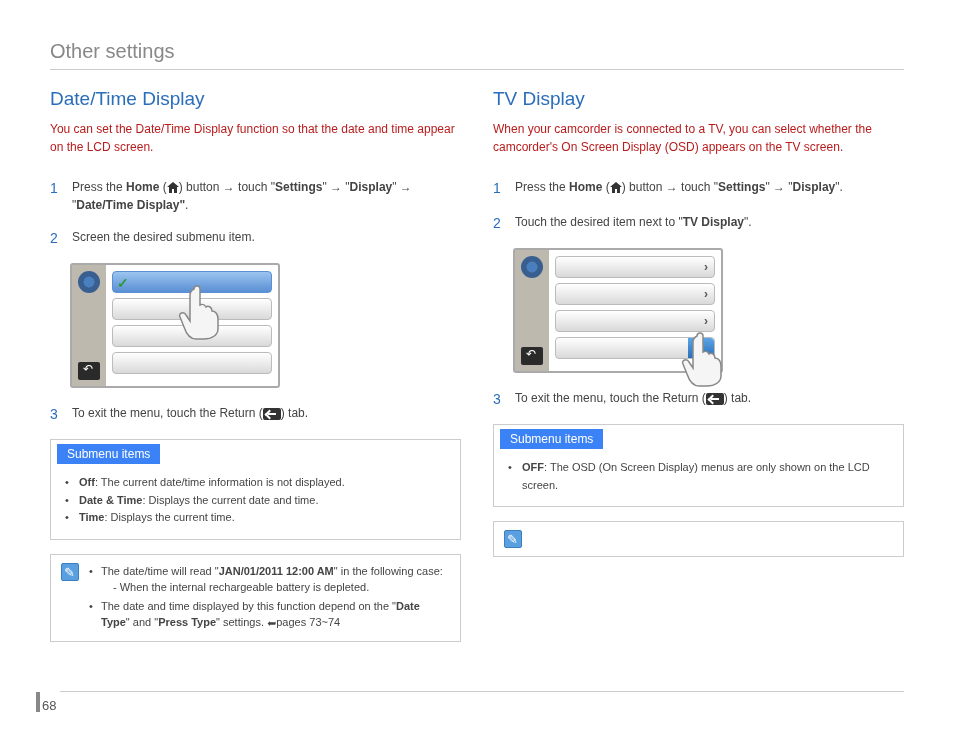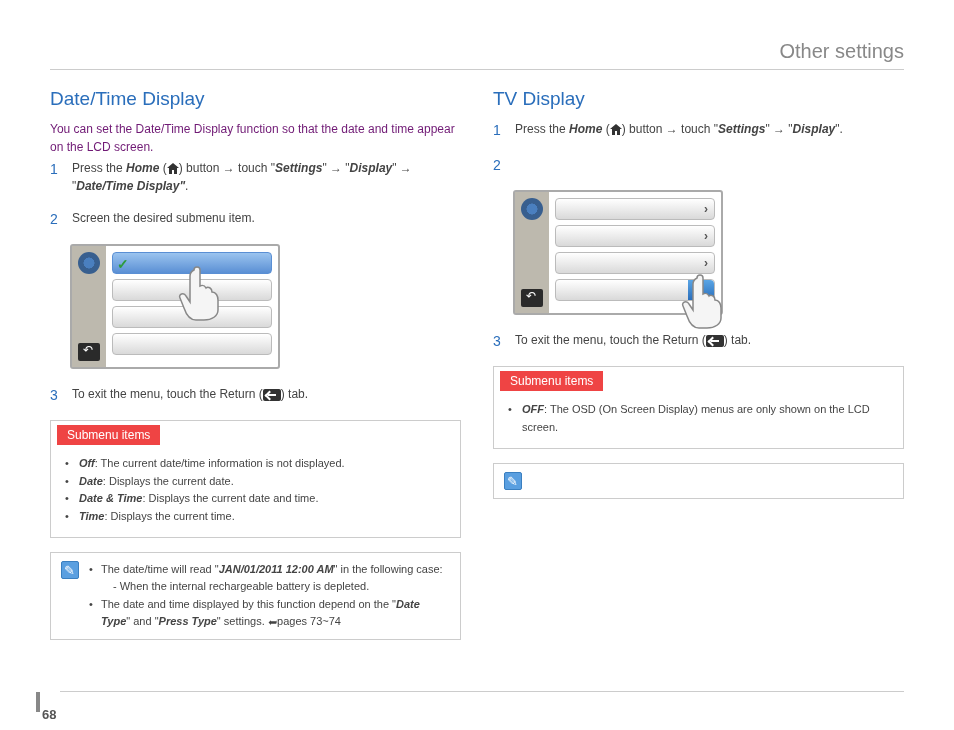--- a/index.html
+++ b/index.html
@@ -7,21 +7,21 @@
     font-family: Arial, Helvetica, sans-serif;
     font-size: 12px;
     color: #333;
     background: #fff;
     width: 954px;
     height: 730px;
     padding: 40px 50px 30px 50px;
     position: relative;
   }
   .page-header {
-    text-align: right;
+    text-align: left;
     font-size: 20px;
     color: #888;
     padding-bottom: 6px;
     border-bottom: 1px solid #ccc;
     margin-bottom: 18px;
   }
   .columns {
     display: flex;
     gap: 32px;
   }
@@ -31,40 +31,40 @@
   }
   h2.section-title {
     color: #2a6ebb;
     font-size: 19px;
     font-weight: normal;
     margin-bottom: 10px;
   }
   .intro {
     font-size: 12px;
     line-height: 1.5;
-    margin-bottom: 3px;
-    color: #701a75;
+    margin-bottom: 22px;
+    color: #b91c1c;
   }
   .step {
     display: flex;
     align-items: flex-start;
     gap: 10px;
     margin-bottom: 14px;
     font-size: 12px;
     line-height: 1.5;
     color: #444;
   }
   .step-num {
     color: #2a6ebb;
     font-size: 14px;
     font-weight: normal;
     min-width: 12px;
   }
   .step-body { flex: 1; }
-  .bold { font-weight: bold; font-style: italic; }
+  .bold { font-weight: bold; }
   .arrow-icon { display: inline; }
   .home-icon {
     display: inline-block;
     vertical-align: middle;
   }
   .return-icon {
     display: inline-block;
     width: 18px;
     height: 12px;
     background: #333;
@@ -191,21 +191,21 @@
   }
   .finger svg { width: 100%; height: 100%; }
 
   
   .submenu-box {
     border: 1px solid #ccc;
     margin-bottom: 14px;
   }
   .submenu-header {
     display: inline-block;
-    background: #ef4444;
+    background: #3b82f6;
     color: #fff;
     padding: 3px 10px;
     font-size: 12px;
     margin: 4px 0 0 6px;
   }
   .submenu-body {
     padding: 10px 14px 12px 14px;
   }
   .submenu-body ul {
     list-style: none;
@@ -266,25 +266,24 @@
     padding-left: 12px;
   }
   .ref-icon {
     display: inline-block;
     transform: scaleX(-1) translateY(1px);
     font-size: 11px;
   }
 
   .page-number {
     position: absolute;
-    bottom: 8px;
+    bottom: 17px;
     left: 42px;
     font-size: 13px;
     color: #555;
-    font-weight: bold;
   }
   .page-number-line {
     position: absolute;
     bottom: 38px;
     left: 60px;
     right: 50px;
     height: 1px;
     background: #ccc;
   }
   .page-number-bar {
@@ -348,21 +347,20 @@
       <div class="step-body">
         <span>To exit the menu, touch the Return (</span><span class="return-icon"></span><span>) tab.</span>
       </div>
     </div>
 
     <div class="submenu-box">
       <div class="submenu-header">Submenu items</div>
       <div class="submenu-body">
         <ul>
           <li><span class="bold">Off</span><span>: The current date/time information is not displayed.</span></li>
-          <li><span class="bold">Date</span><span>: Displays the current date.</span></li>
           <li><span class="bold">Date &amp; Time</span><span>: Displays the current date and time.</span></li>
           <li><span class="bold">Time</span><span>: Displays the current time.</span></li>
         </ul>
       </div>
     </div>
 
     <div class="note-box">
       <div class="note-icon"></div>
       <div class="note-body">
         <ul>
@@ -373,32 +371,36 @@
           <li>
             <span>The date and time displayed by this function depend on the "</span><span class="bold">Date Type</span><span>" and "</span><span class="bold">Press Type</span><span>" settings. </span><span class="ref-icon">➥</span><span>pages 73~74</span>
           </li>
         </ul>
       </div>
     </div>
   </div>
 
   <div class="col">
     <h2 class="section-title">TV Display</h2>
+    <p class="intro">When your camcorder is connected to a TV, you can select whether the camcorder's On Screen Display (OSD) appears on the TV screen.</p>
 
     <div class="step">
       <span class="step-num">1</span>
       <div class="step-body">
         <span>Press the </span><span class="bold">Home</span><span> (</span><svg class="home-icon" width="12" height="11" viewBox="0 0 12 11">
             <path d="M6 0 L12 5 L10 5 L10 11 L7 11 L7 7 L5 7 L5 11 L2 11 L2 5 L0 5 Z" fill="#333"></path>
           </svg><span>) button </span><span class="arrow-icon">→</span><span> touch "</span><span class="bold">Settings</span><span>" </span><span class="arrow-icon">→</span><span> "</span><span class="bold">Display</span><span>".</span>
       </div>
     </div>
 
     <div class="step">
       <span class="step-num">2</span>
+      <div class="step-body">
+        <span>Touch the desired item next to "</span><span class="bold">TV Display</span><span>".</span>
+      </div>
     </div>
 
     <div class="lcd-wrap">
       <div class="lcd">
         <div class="lcd-sidebar">
           <div class="lcd-gear"></div>
           <div class="lcd-back"></div>
         </div>
         <div class="lcd-main">
           <div class="lcd-row">

